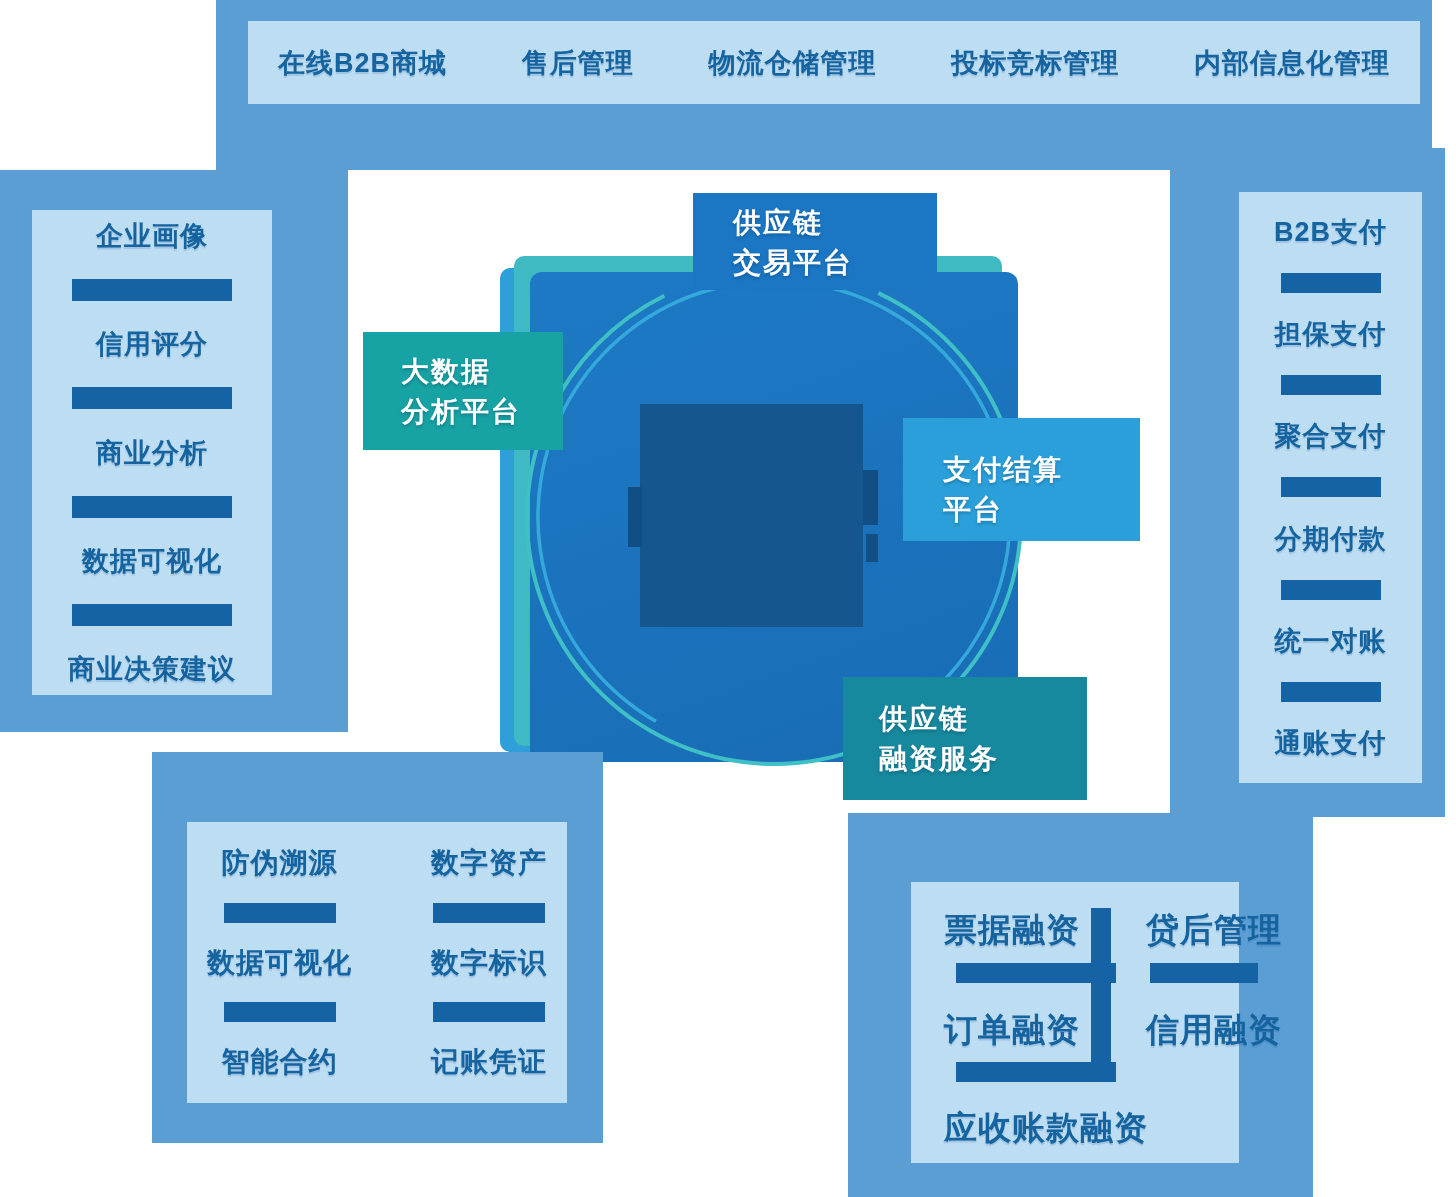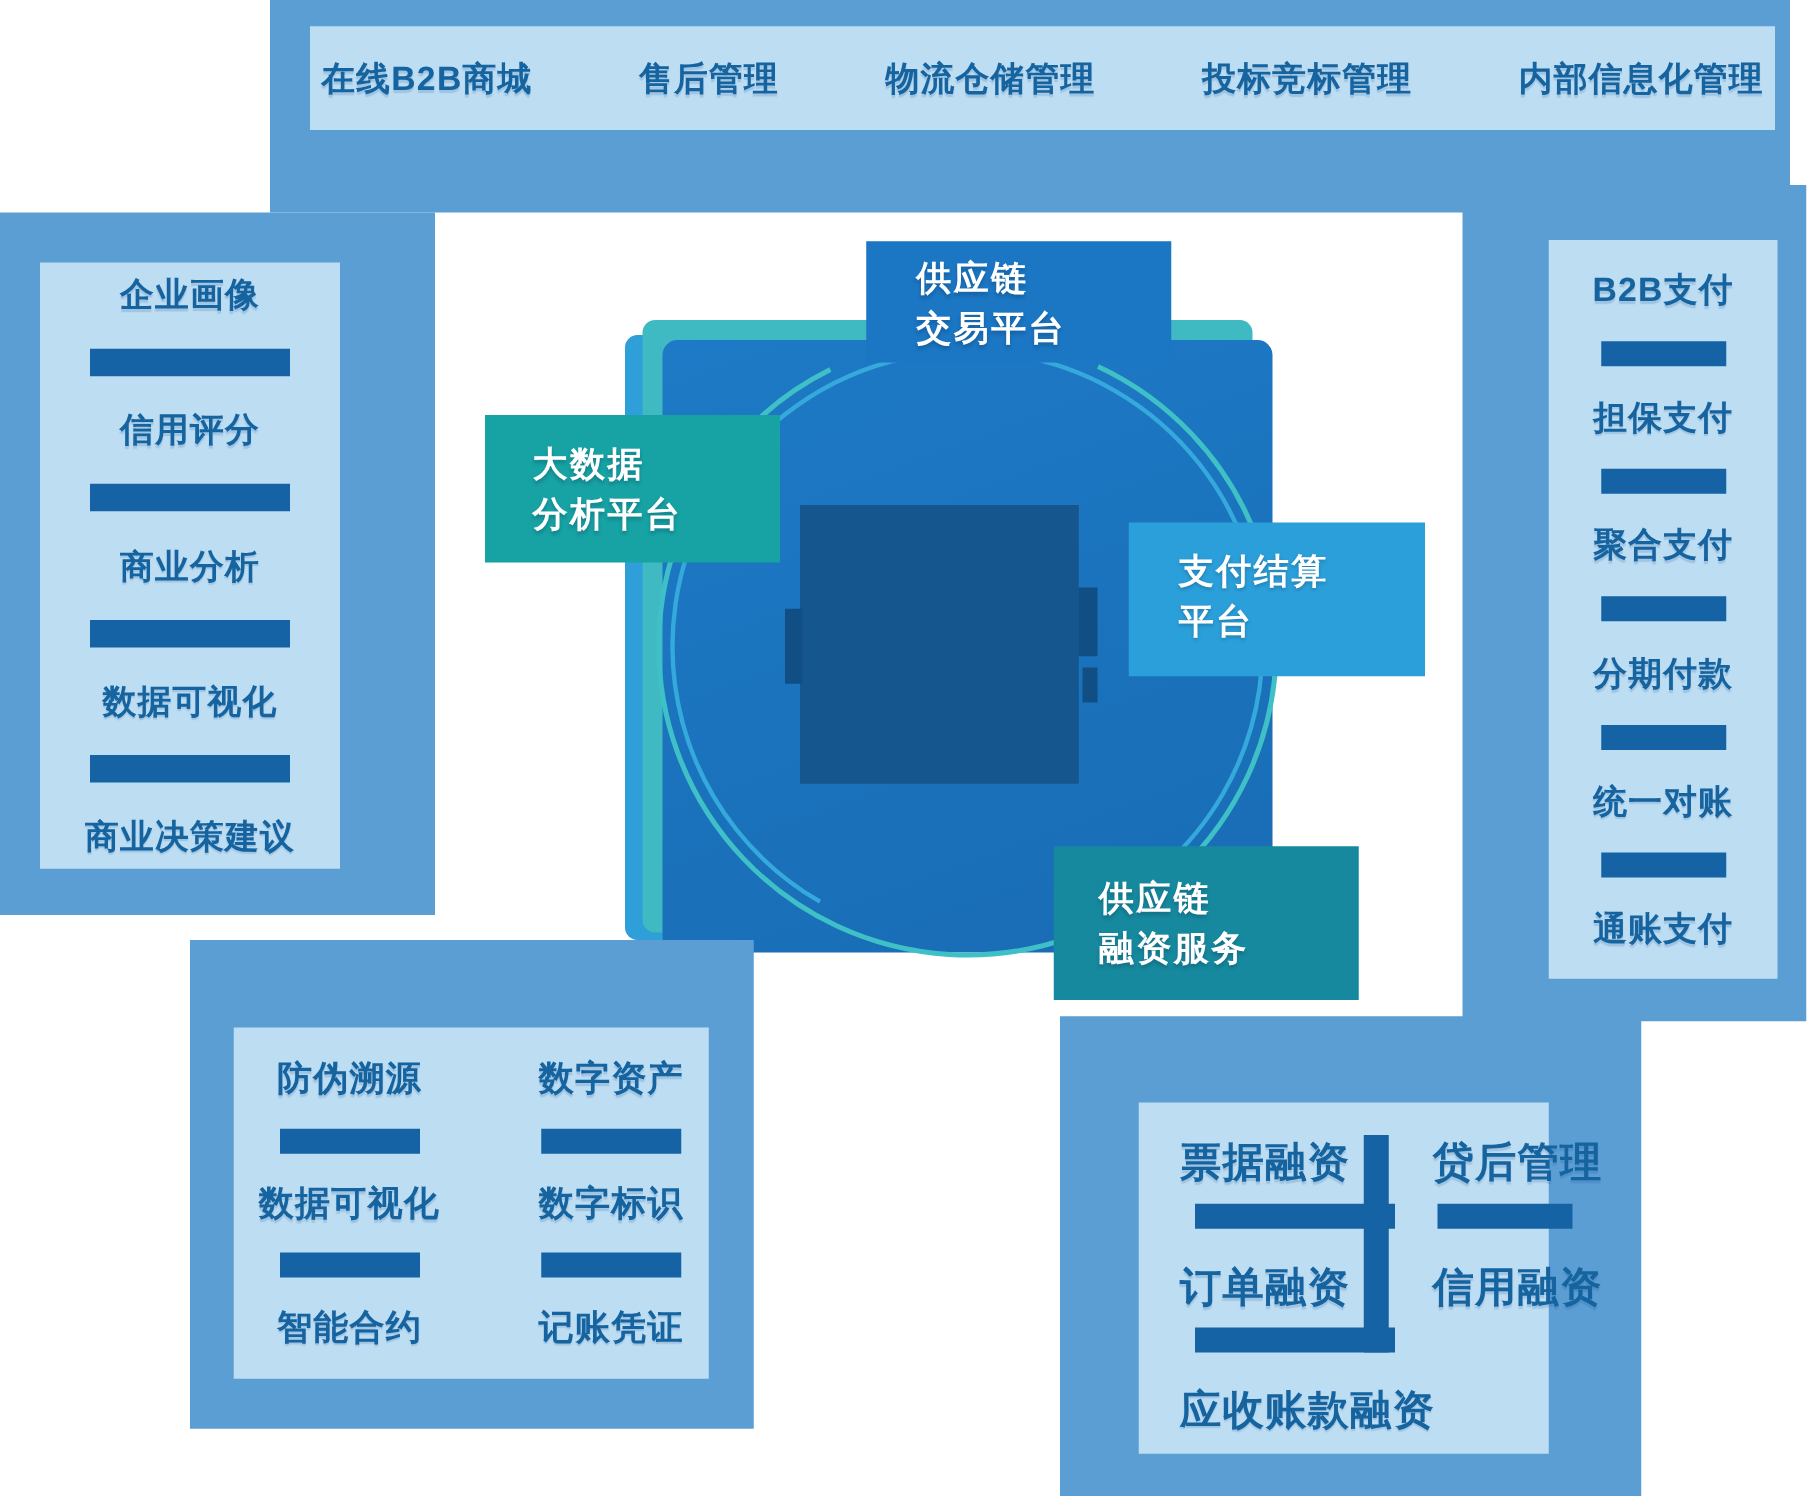--- a/index.html
+++ b/index.html
@@ -7,21 +7,21 @@
          font-family:"Liberation Sans","DejaVu Sans",sans-serif;font-weight:700;}
   .panel{position:absolute;background:var(--panel-blue,#5B9ED4);}
   .lightbox{position:absolute;background:var(--light-box,#BDDDF3);}
   .dk{color:var(--dark-text,#15639F);white-space:nowrap;letter-spacing:1px;
       text-shadow:0 2px 1px rgba(20,80,140,.18);}
   .bar{background:var(--bar,#1563A4);}
 
   
   #top-panel{left:216px;top:0;width:1216px;height:170px;}
   #top-lightbox{left:32px;top:21px;width:1172px;height:83px;display:flex;align-items:center;
-      justify-content:space-between;padding:0 9px;box-sizing:border-box;font-size:27px;}
+      justify-content:space-between;padding:0 30px;box-sizing:border-box;font-size:27px;}
 
   
   #left-panel{left:0;top:170px;width:348px;height:562px;}
   #left-lightbox{left:32px;top:40px;width:240px;height:485px;display:flex;flex-direction:column;
       align-items:center;justify-content:space-between;padding:8px 0;box-sizing:border-box;font-size:27px;}
   .bar-left{width:160px;height:22px;}
 
   
   #right-panel{left:1170px;top:148px;width:275px;height:669px;}
   #right-lightbox{left:69px;top:44px;width:183px;height:591px;display:flex;flex-direction:column;
@@ -66,24 +66,24 @@
   #frag-left{left:-12px;top:83px;width:14px;height:60px;}
   #frag-right1{right:-15px;top:66px;width:15px;height:55px;}
   #frag-right2{right:-15px;top:130px;width:12px;height:28px;}
 
   
   .pbox{position:absolute;color:var(--text-white,#FFFFFF);font-size:28px;letter-spacing:2px;
       box-sizing:border-box;text-shadow:0 2px 3px rgba(10,40,70,.28);}
   .pbox span{display:block;line-height:40px;white-space:nowrap;}
   #box-trade{left:693px;top:193px;width:244px;height:97px;background:var(--box-trade,#1B76C3);
       padding:10px 0 0 40px;}
-  #box-bigdata{left:363px;top:332px;width:236px;height:118px;background:var(--box-bigdata,#17A2A4);
-      padding:20px 0 16px 38px;margin-left:25px;}
+  #box-bigdata{left:363px;top:332px;width:200px;height:118px;background:var(--box-bigdata,#17A2A4);
+      padding:20px 0 16px 38px;}
   #box-payment{left:903px;top:418px;width:237px;height:123px;background:var(--box-payment,#2B9FD9);
-      padding:19px 0 0 40px;}
+      padding:32px 0 0 40px;}
   #box-blockchain{left:364px;top:595px;width:243px;height:122px;background:var(--box-blockchain,#4CBCC7);
       padding:0 0 0 38px;display:flex;align-items:center;}
   #box-financing{left:843px;top:677px;width:244px;height:123px;background:var(--box-financing,#16899E);
       padding:22px 0 0 36px;}
 </style>
 </head>
 <body>
 
 <div class="stage">
 

